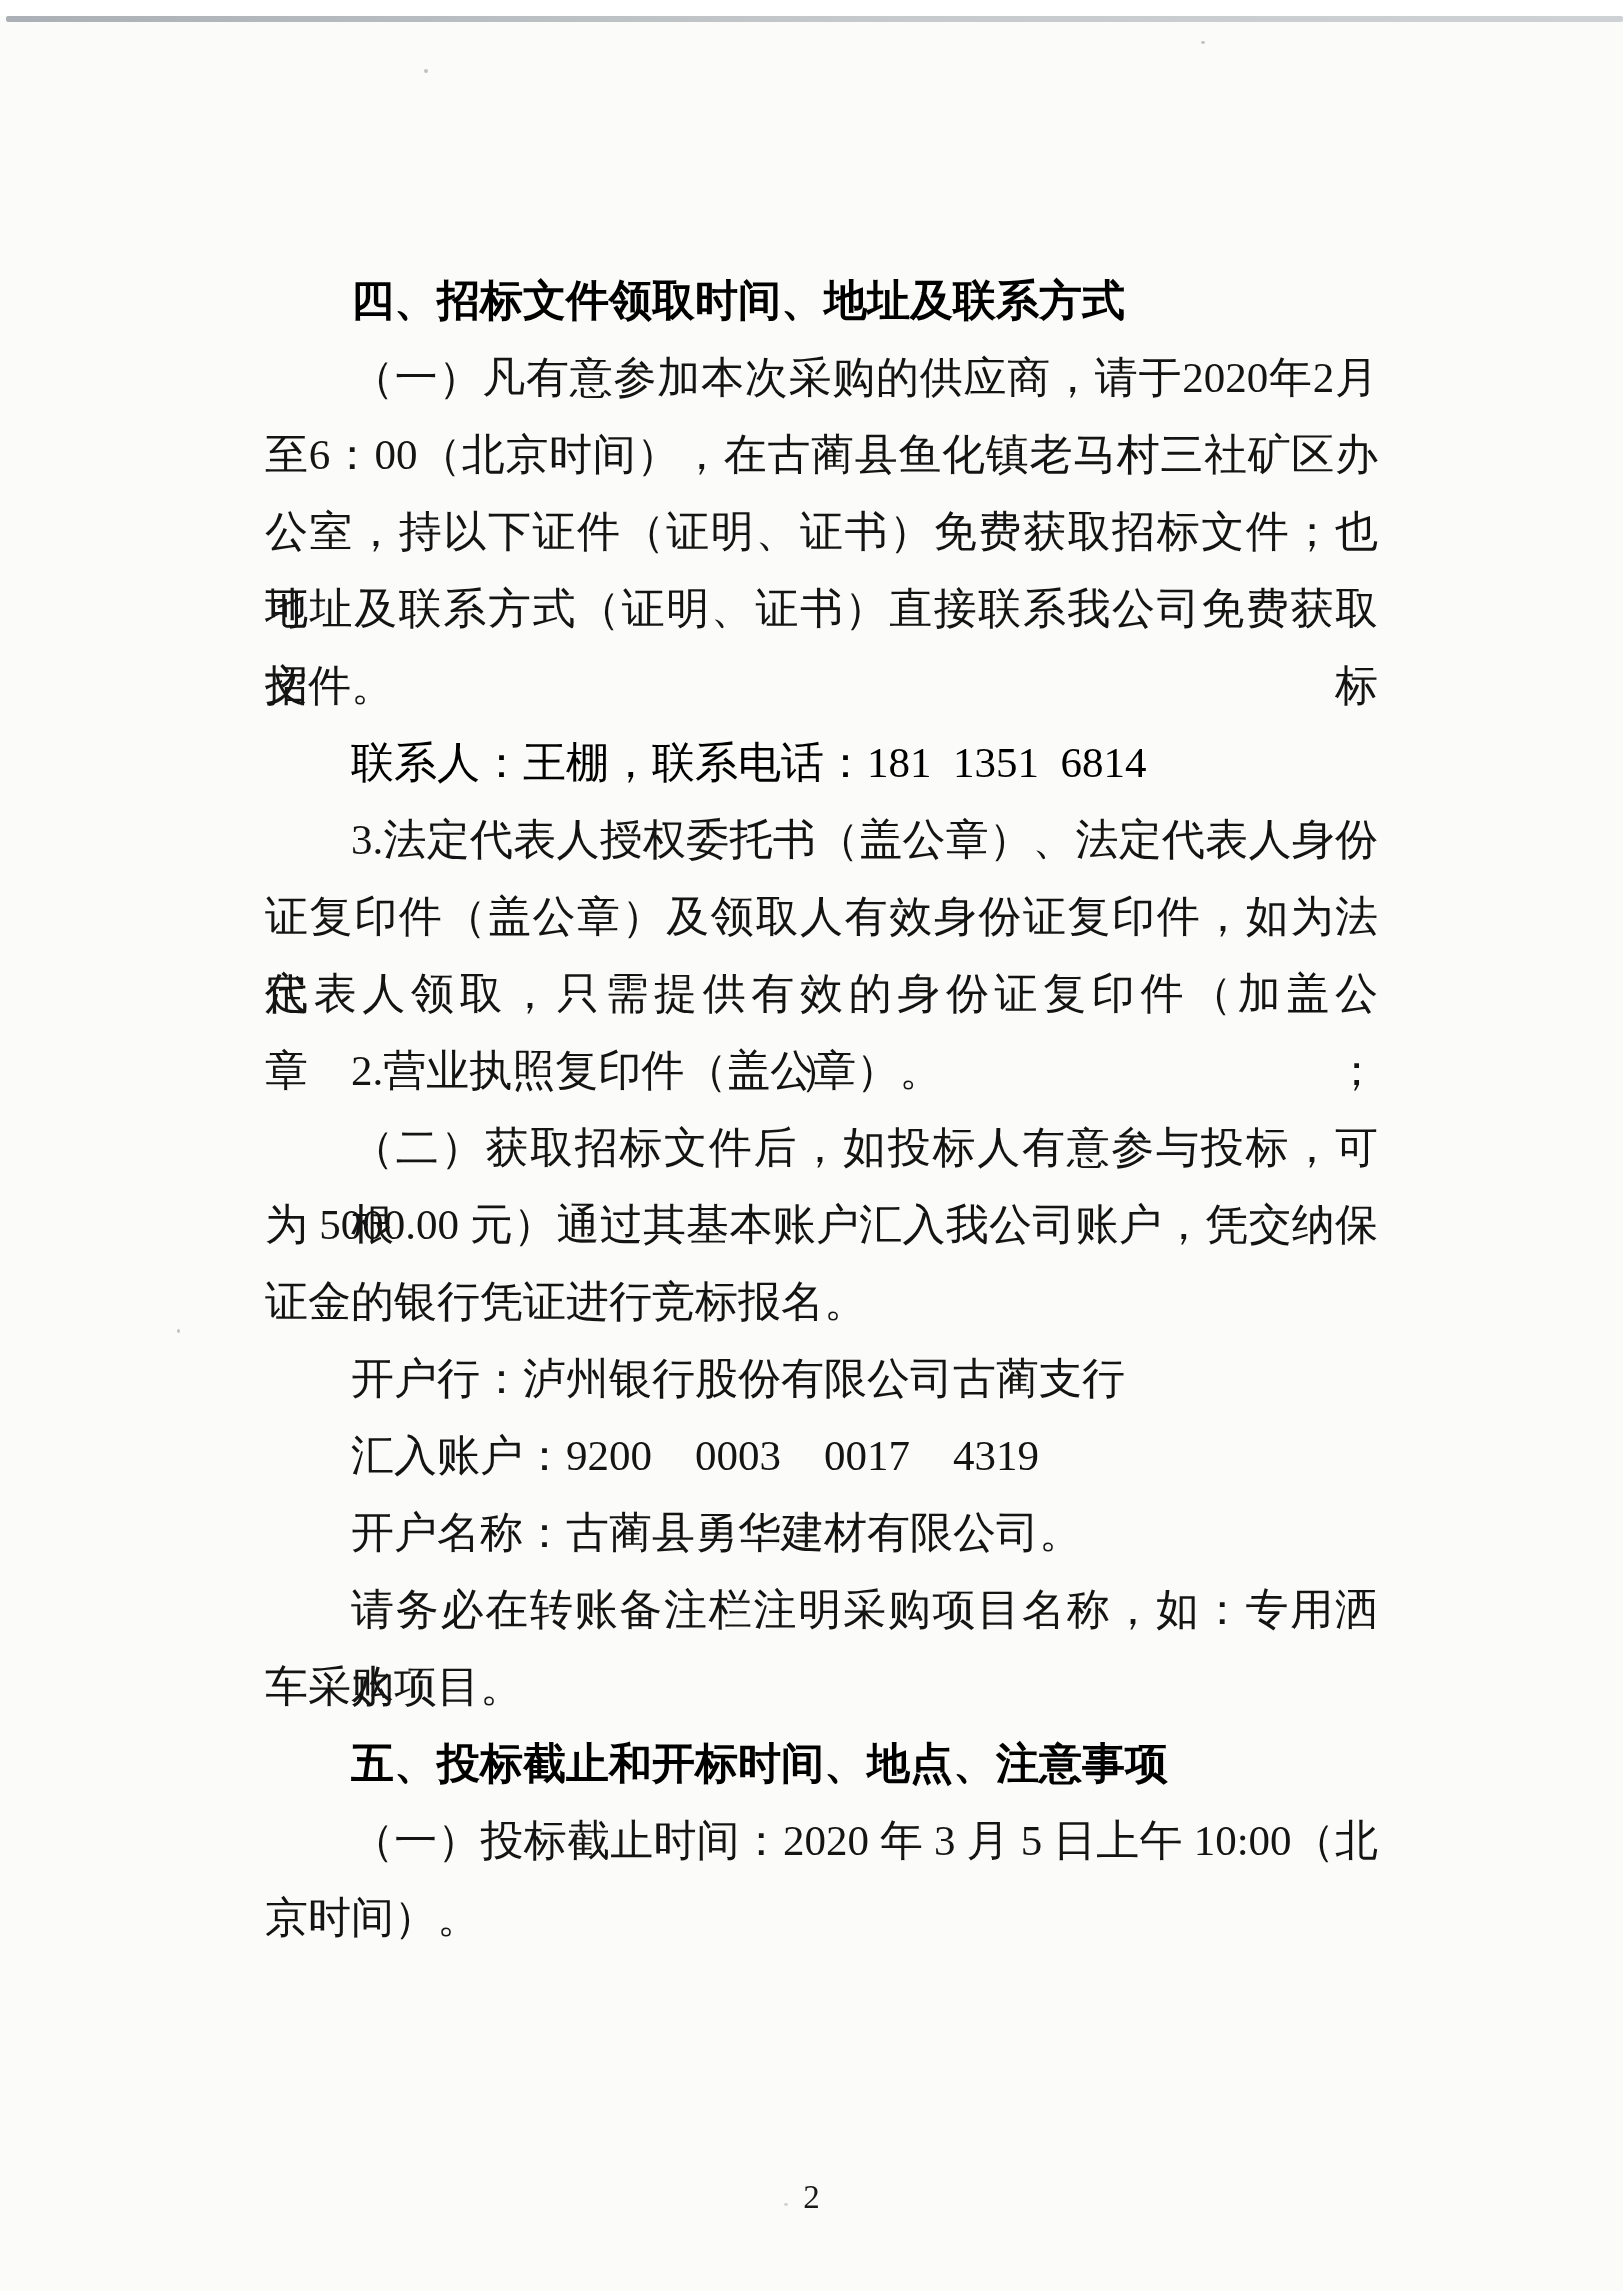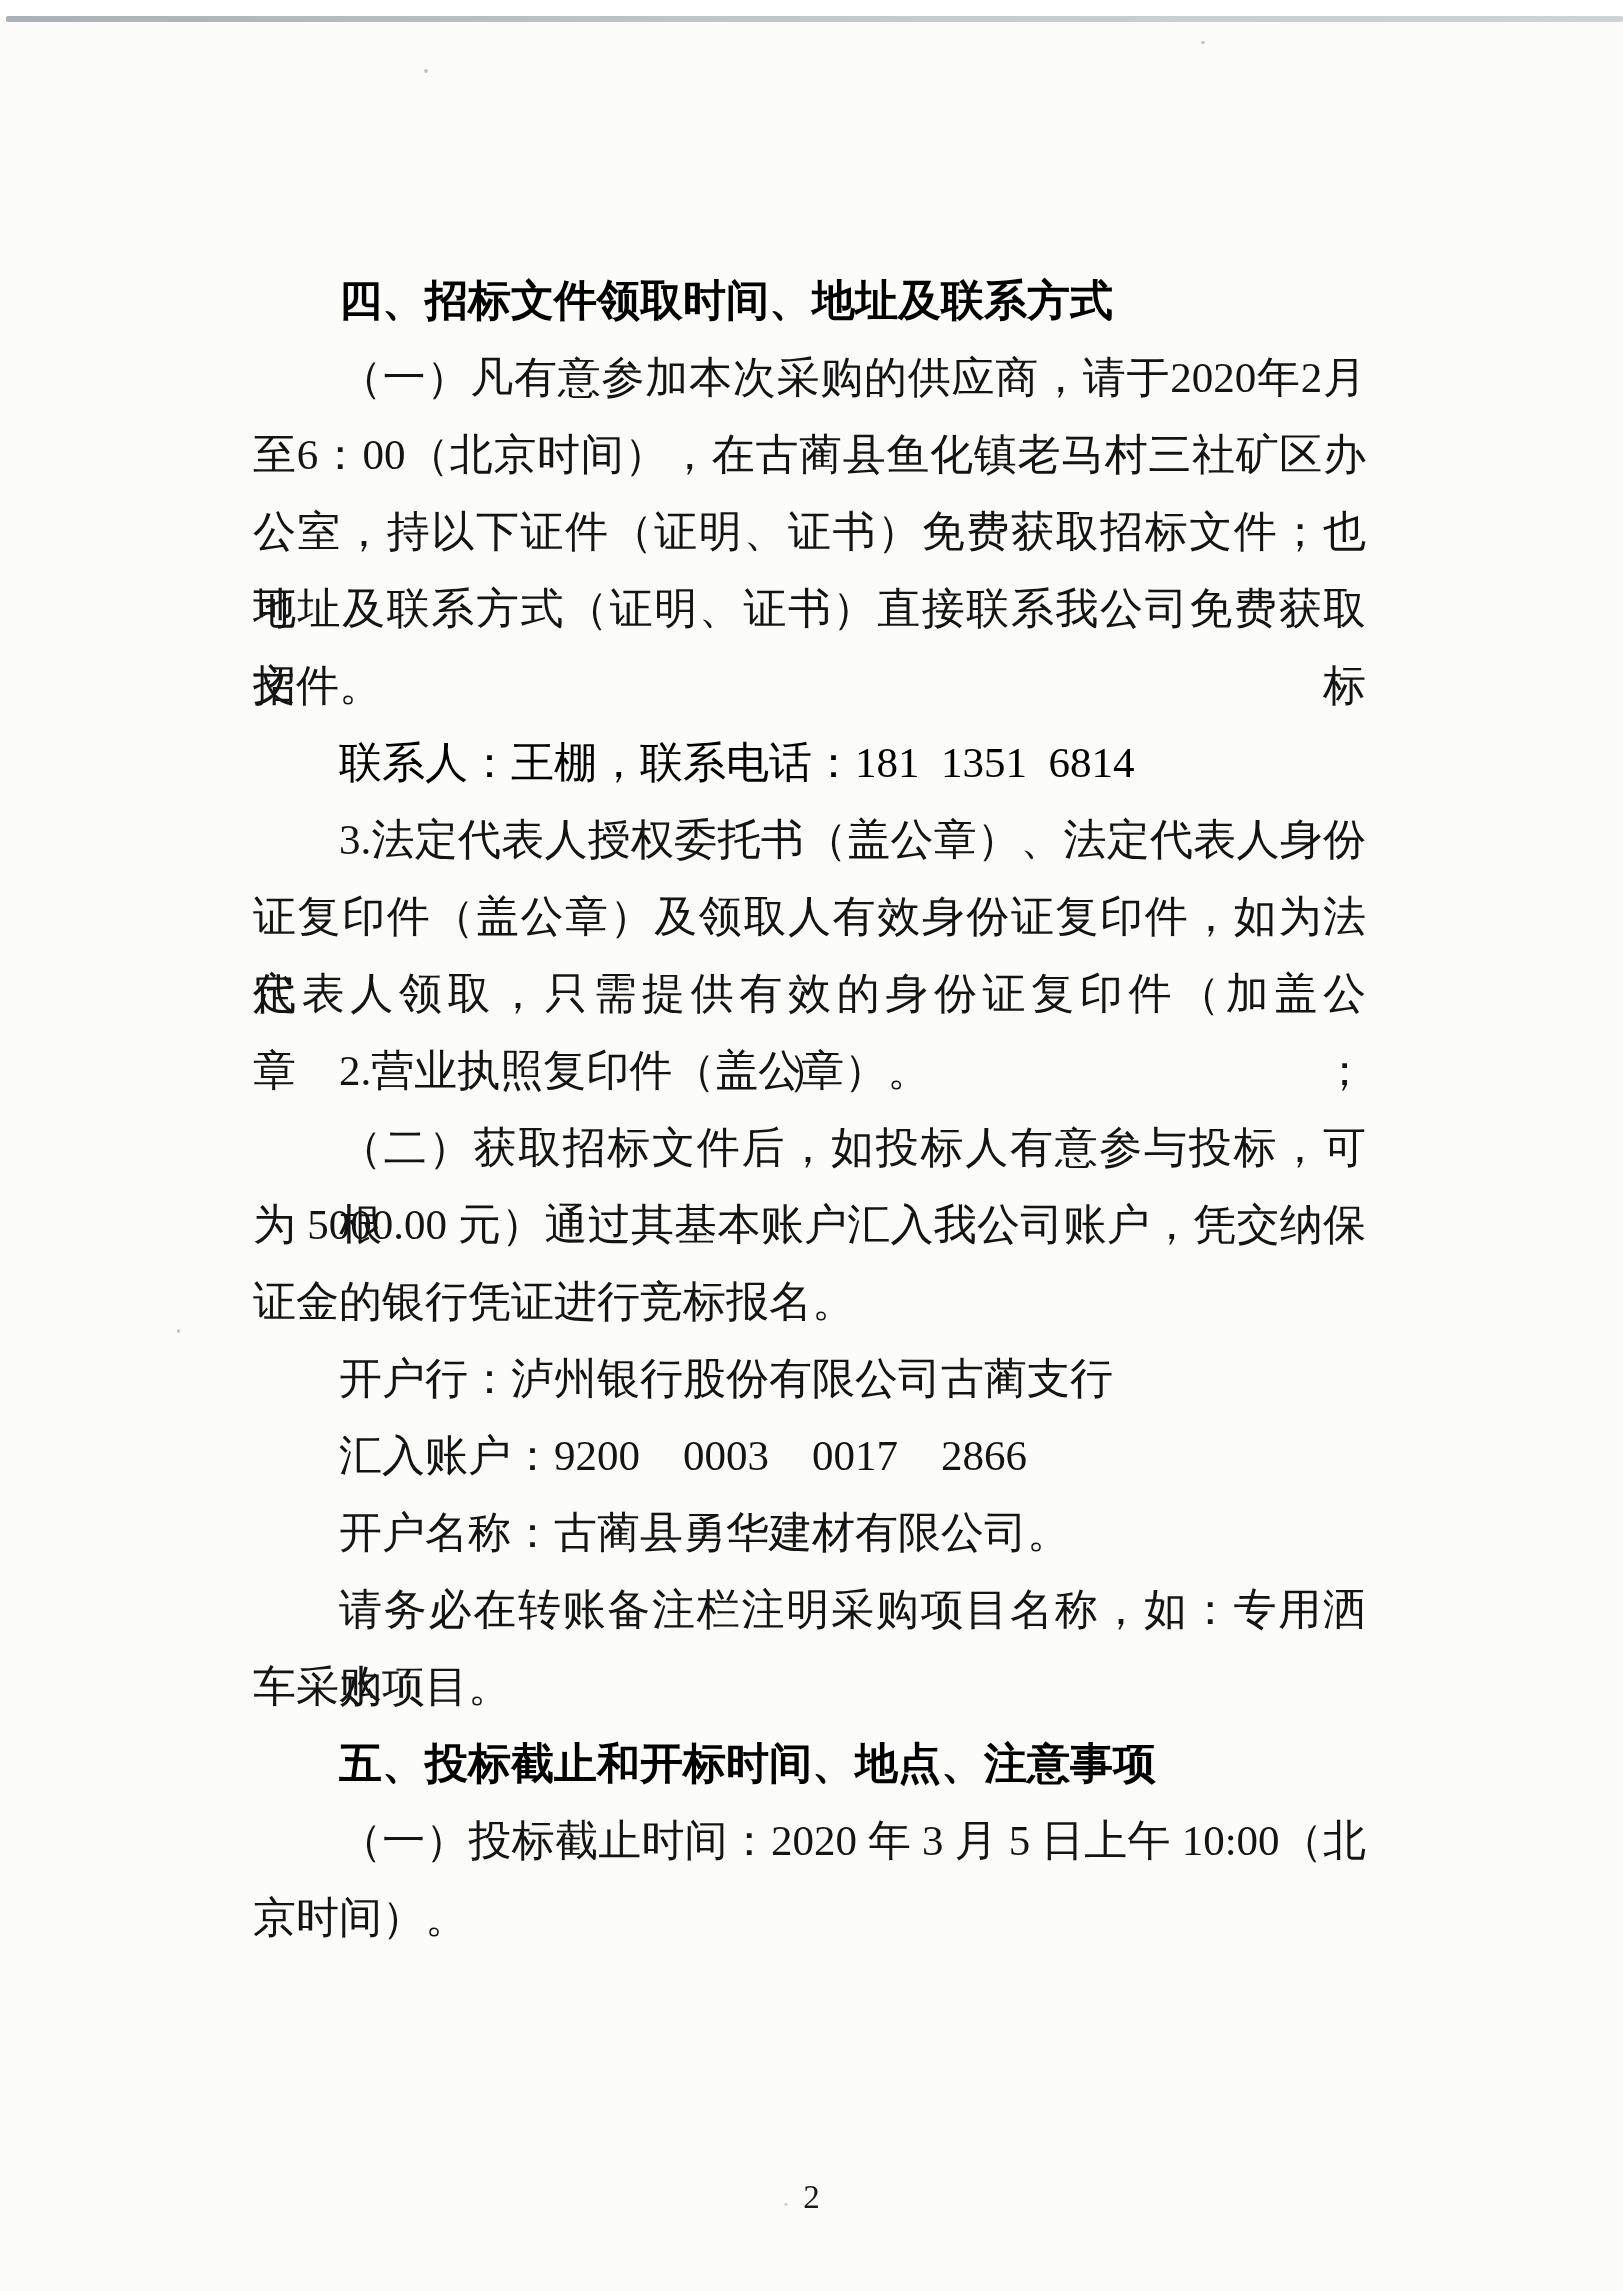--- a/index.html
+++ b/index.html
@@ -32,21 +32,21 @@
     height: 15.7px;
     background: #ffffff;
   }
   .speck {
     position: absolute;
     border-radius: 50%;
     background: #c2c2c2;
   }
   .text-column {
     position: absolute;
-    left: 253px;
+    left: 265px;
     top: 262px;
     width: 1113px;
     color: var(--ink, #141414);
   }
   .line {
     height: 77px;
     line-height: 77px;
     font-size: 43px;
     white-space: pre;
   }
@@ -100,21 +100,21 @@
       <div class="line">文件。</div>
       <div class="line indent emphasis">联系人：王棚，联系电话：181  1351  6814</div>
       <div class="line indent full">3.法定代表人授权委托书（盖公章）、法定代表人身份</div>
       <div class="line full">证复印件（盖公章）及领取人有效身份证复印件，如为法定</div>
       <div class="line full">代表人领取，只需提供有效的身份证复印件（加盖公章）；</div>
       <div class="line indent">2.营业执照复印件（盖公章）。</div>
       <div class="line indent full">（二）获取招标文件后，如投标人有意参与投标，可根</div>
       <div class="line full">为 5000.00 元）通过其基本账户汇入我公司账户，凭交纳保</div>
       <div class="line">证金的银行凭证进行竞标报名。</div>
       <div class="line indent">开户行：泸州银行股份有限公司古蔺支行</div>
-      <div class="line indent">汇入账户：9200    0003    0017    2866</div>
+      <div class="line indent">汇入账户：9200    0003    0017    4319</div>
       <div class="line indent">开户名称：古蔺县勇华建材有限公司。</div>
       <div class="line indent full">请务必在转账备注栏注明采购项目名称，如：专用洒水</div>
       <div class="line">车采购项目。</div>
       <div class="line indent heading">五、投标截止和开标时间、地点、注意事项</div>
       <div class="line indent full">（一）投标截止时间：2020 年 3 月 5 日上午 10:00（北</div>
       <div class="line">京时间）。</div>
     </div>
 
   <div class="page-number">2</div>
 </div>

